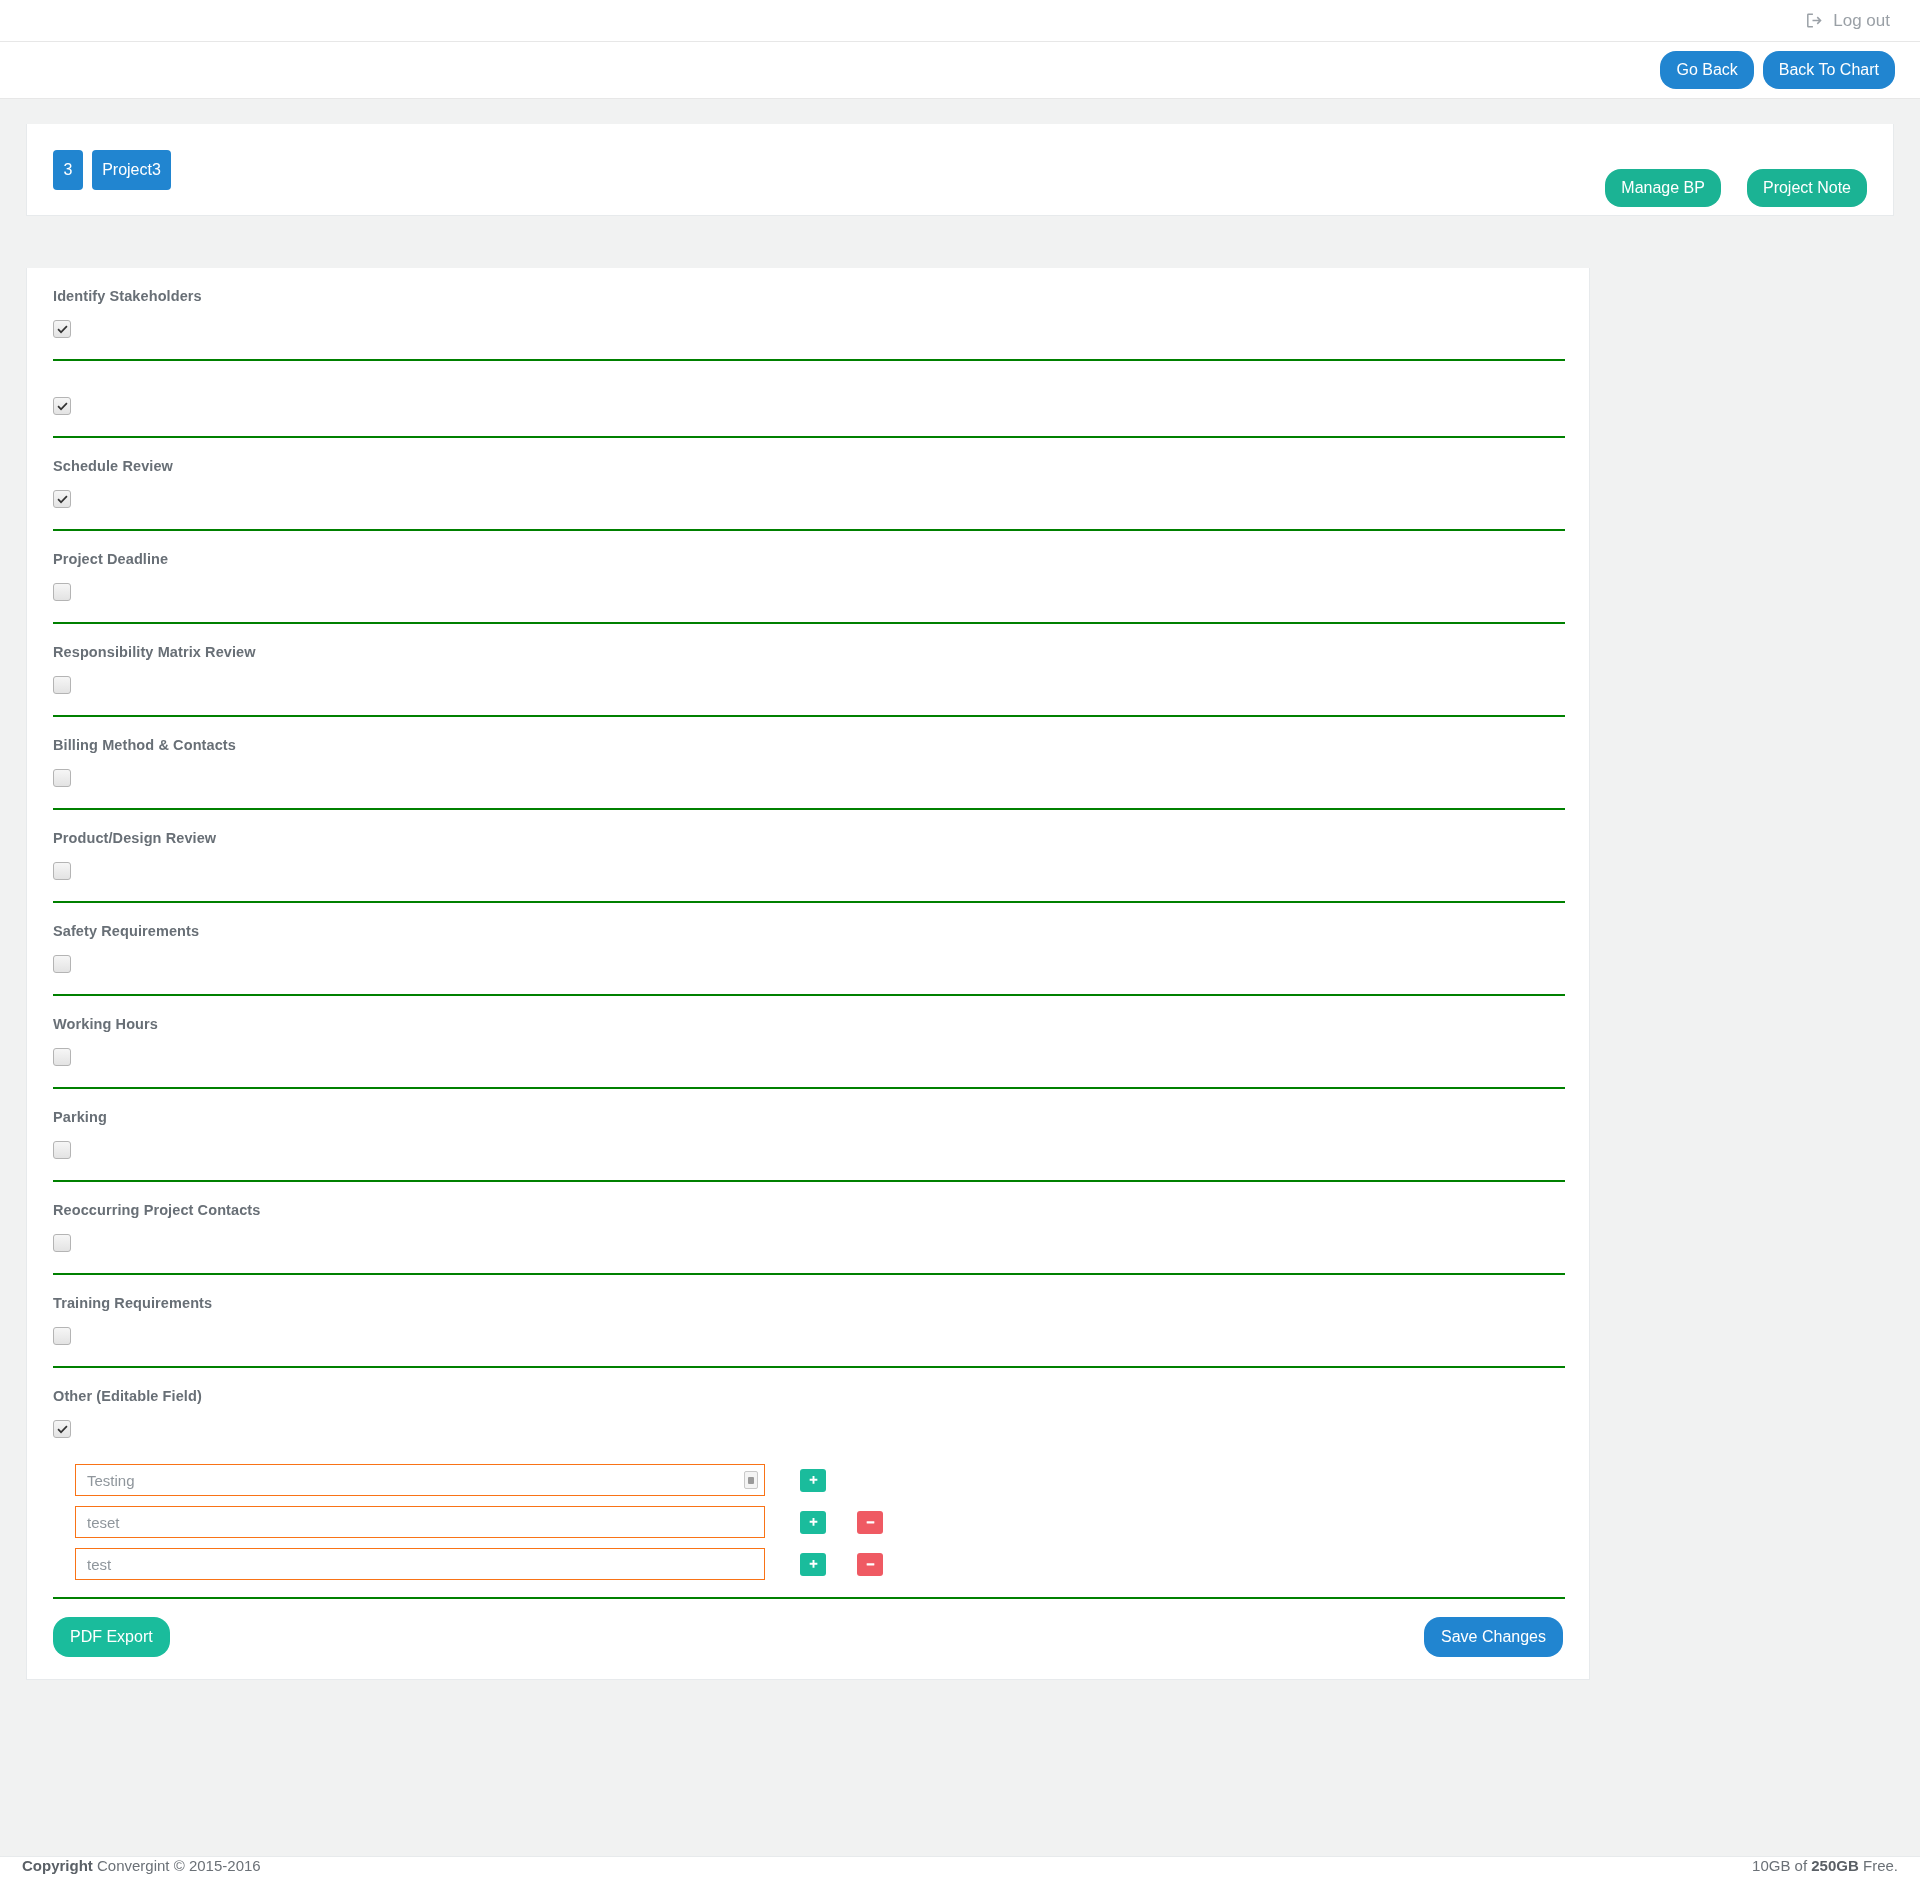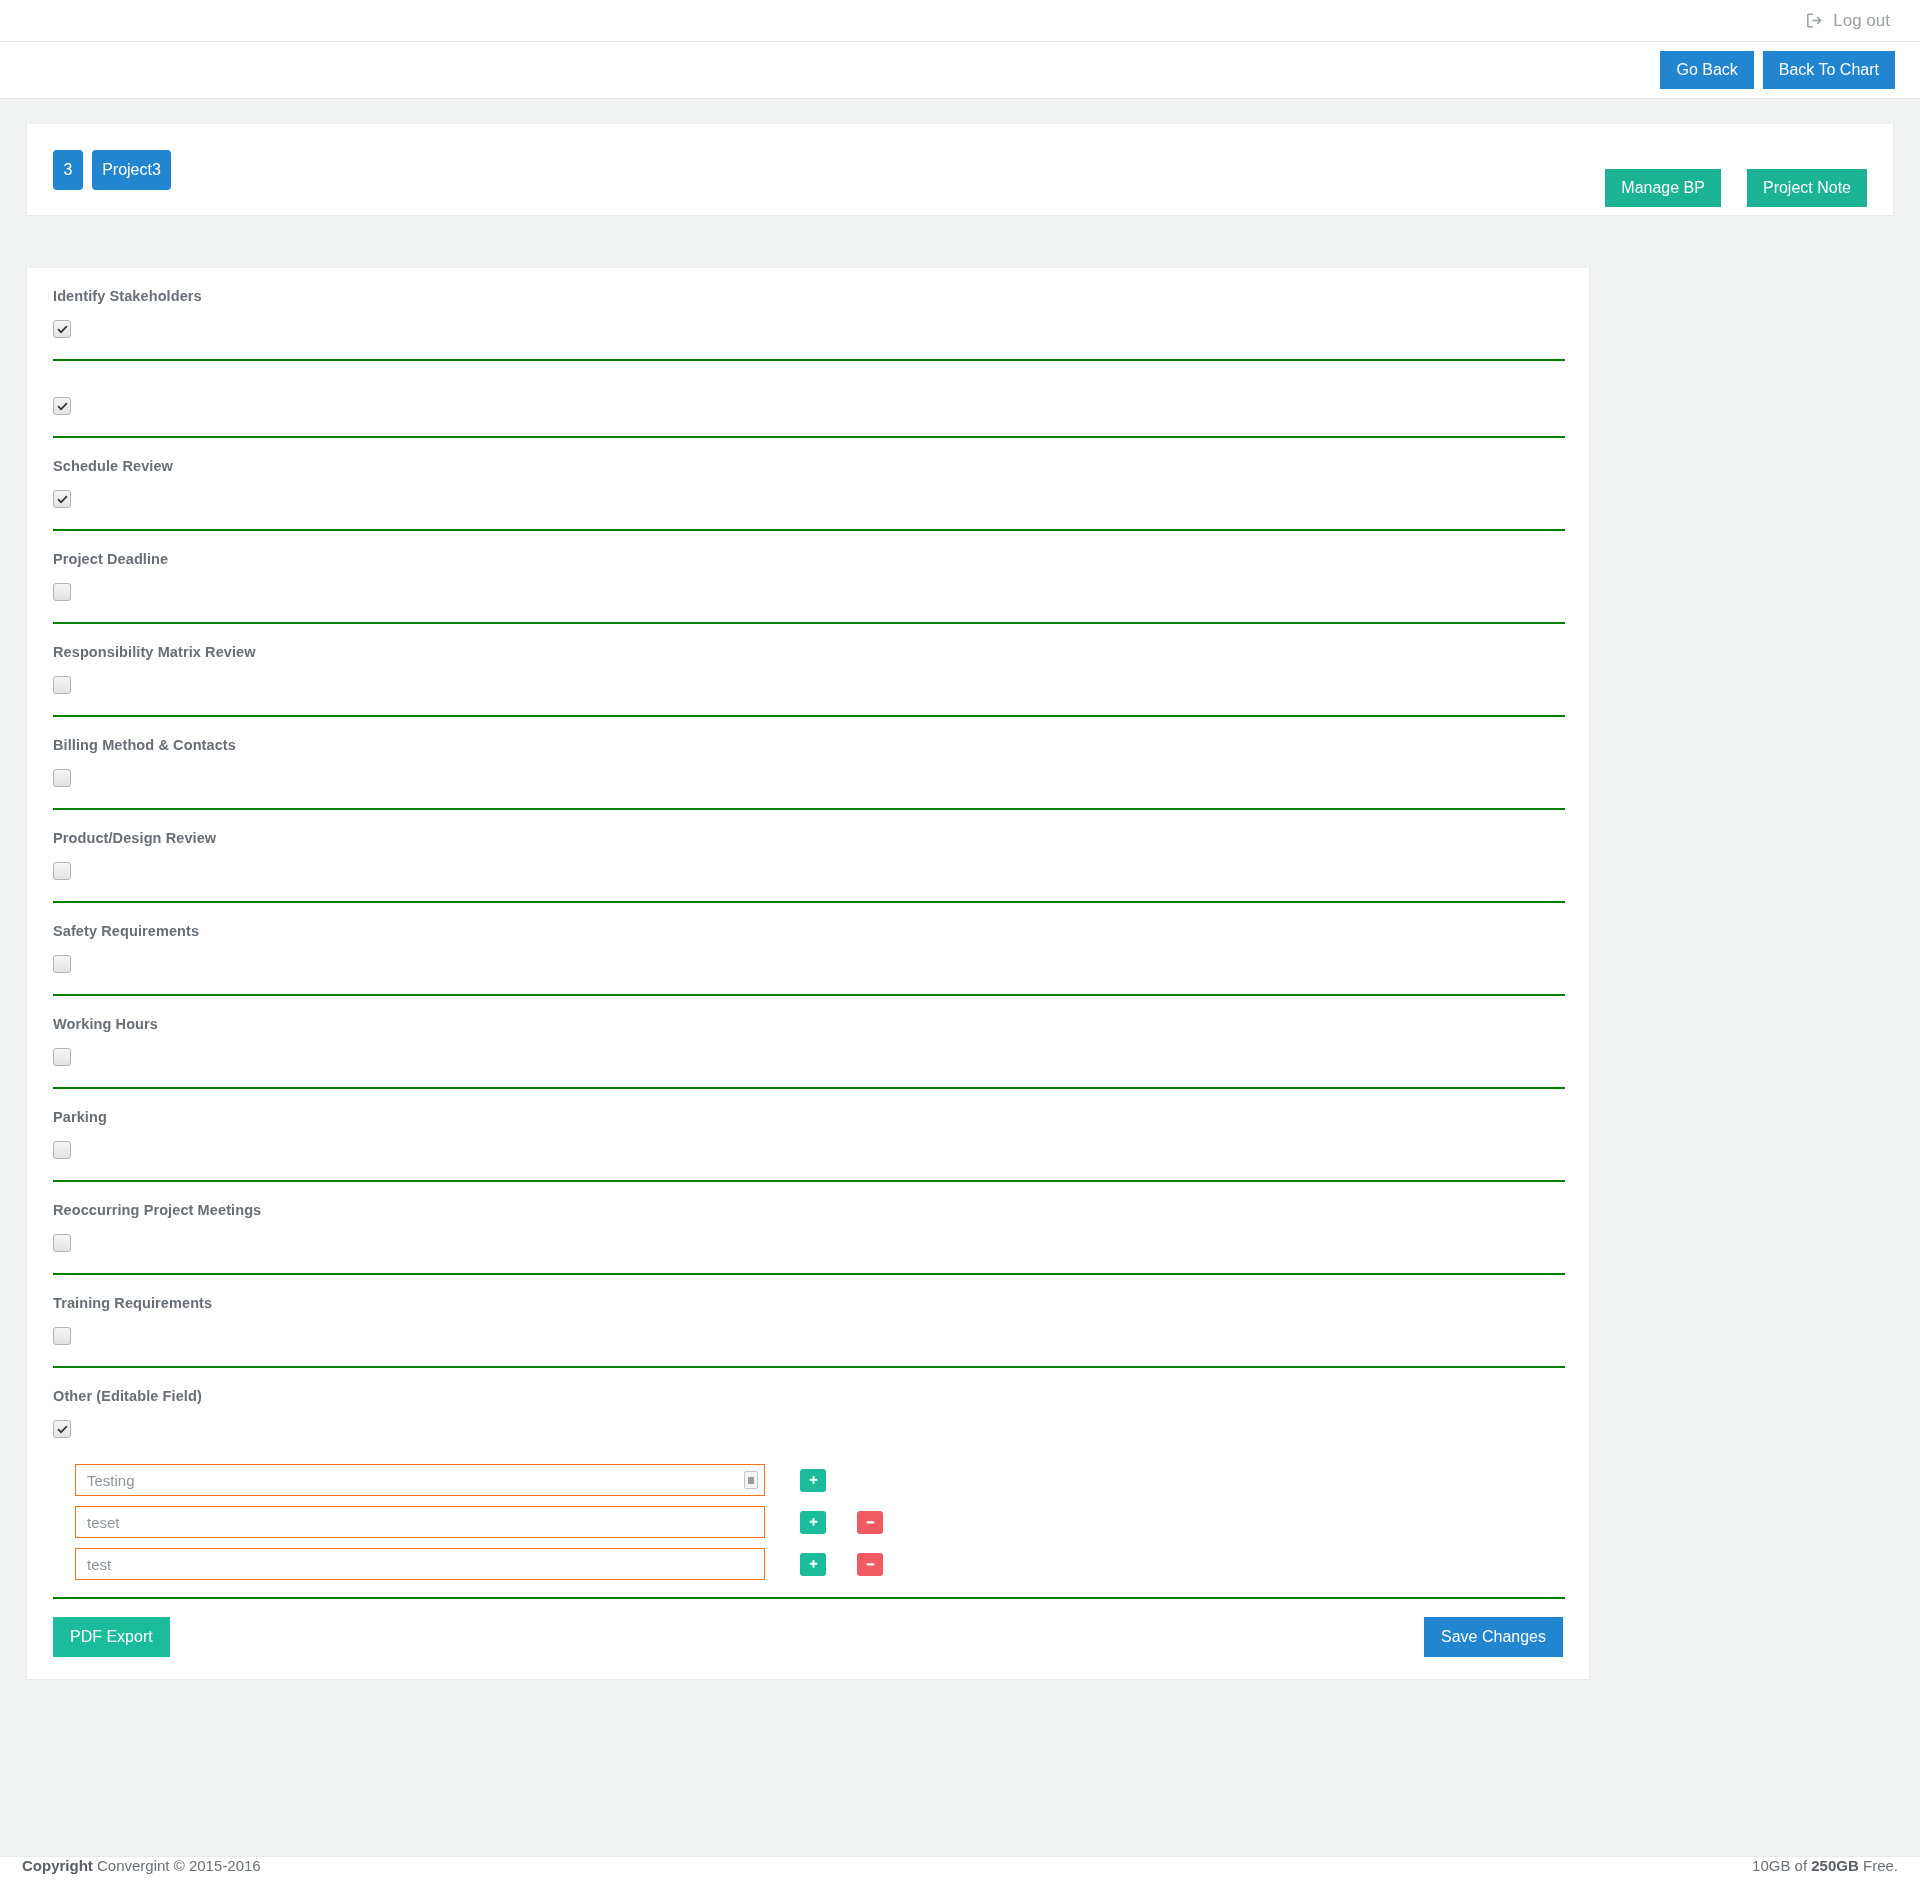--- a/index.html
+++ b/index.html
@@ -39,21 +39,21 @@
     border-bottom: 1px solid #e7e7e7;
     display: flex;
     align-items: center;
     justify-content: flex-end;
     gap: 9px;
     padding-right: 25px;
   }
 
   .btn {
     border: none;
-    border-radius: 0;
+    border-radius: 16px;
     color: #fff;
     font-size: 16px;
     font-family: "Liberation Sans", sans-serif;
     line-height: 1;
     cursor: pointer;
     white-space: nowrap;
   }
   .btn-blue { background: #2185d0; padding: 11px 16px; }
   .btn-teal { background: #1bb394; padding: 11px 16px; }
   .btn-green-flat { background: #1abc9c; padding: 12px 17px; }
@@ -294,21 +294,21 @@
           <div class="chk-label">Working Hours</div>
           <div class="chk-box-area"><span class="chk"></span></div>
         </div>
         <div class="divider"></div>
         <div class="chk-row">
           <div class="chk-label">Parking</div>
           <div class="chk-box-area"><span class="chk"></span></div>
         </div>
         <div class="divider"></div>
         <div class="chk-row">
-          <div class="chk-label">Reoccurring Project Meetings</div>
+          <div class="chk-label">Reoccurring Project Contacts</div>
           <div class="chk-box-area"><span class="chk"></span></div>
         </div>
         <div class="divider"></div>
         <div class="chk-row">
           <div class="chk-label">Training Requirements</div>
           <div class="chk-box-area"><span class="chk"></span></div>
         </div>
         <div class="divider"></div>
       </div>
 

